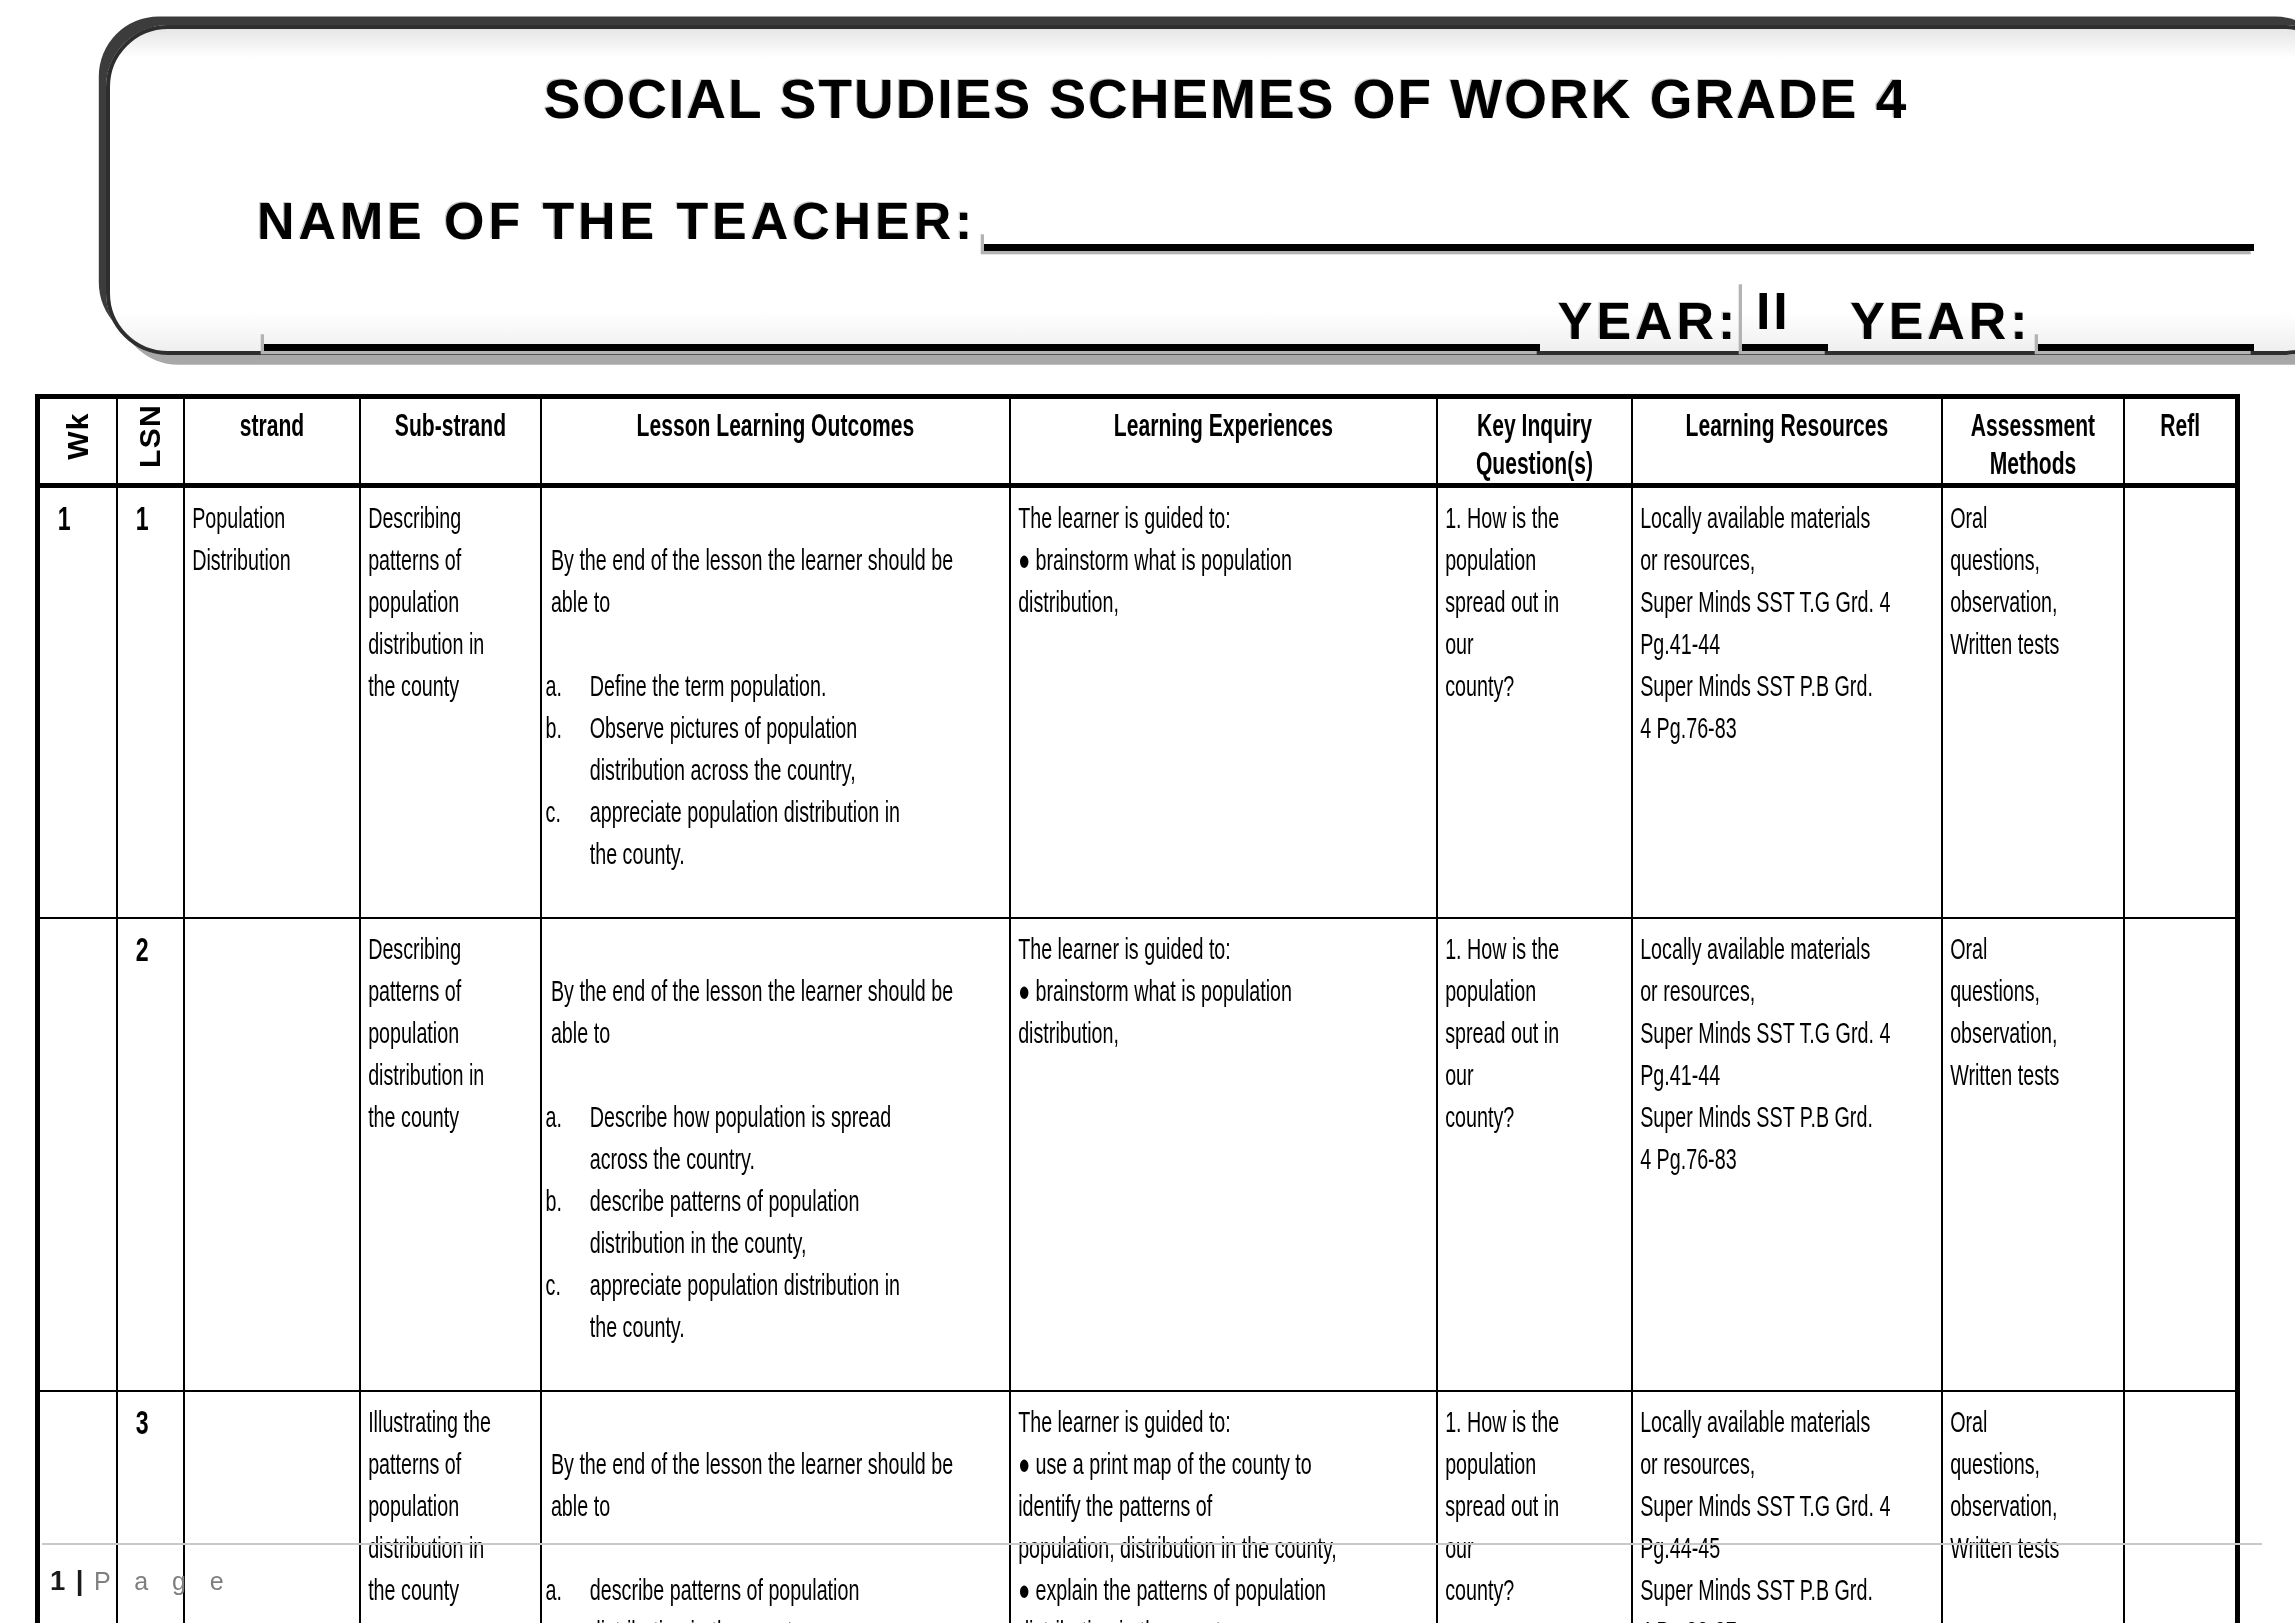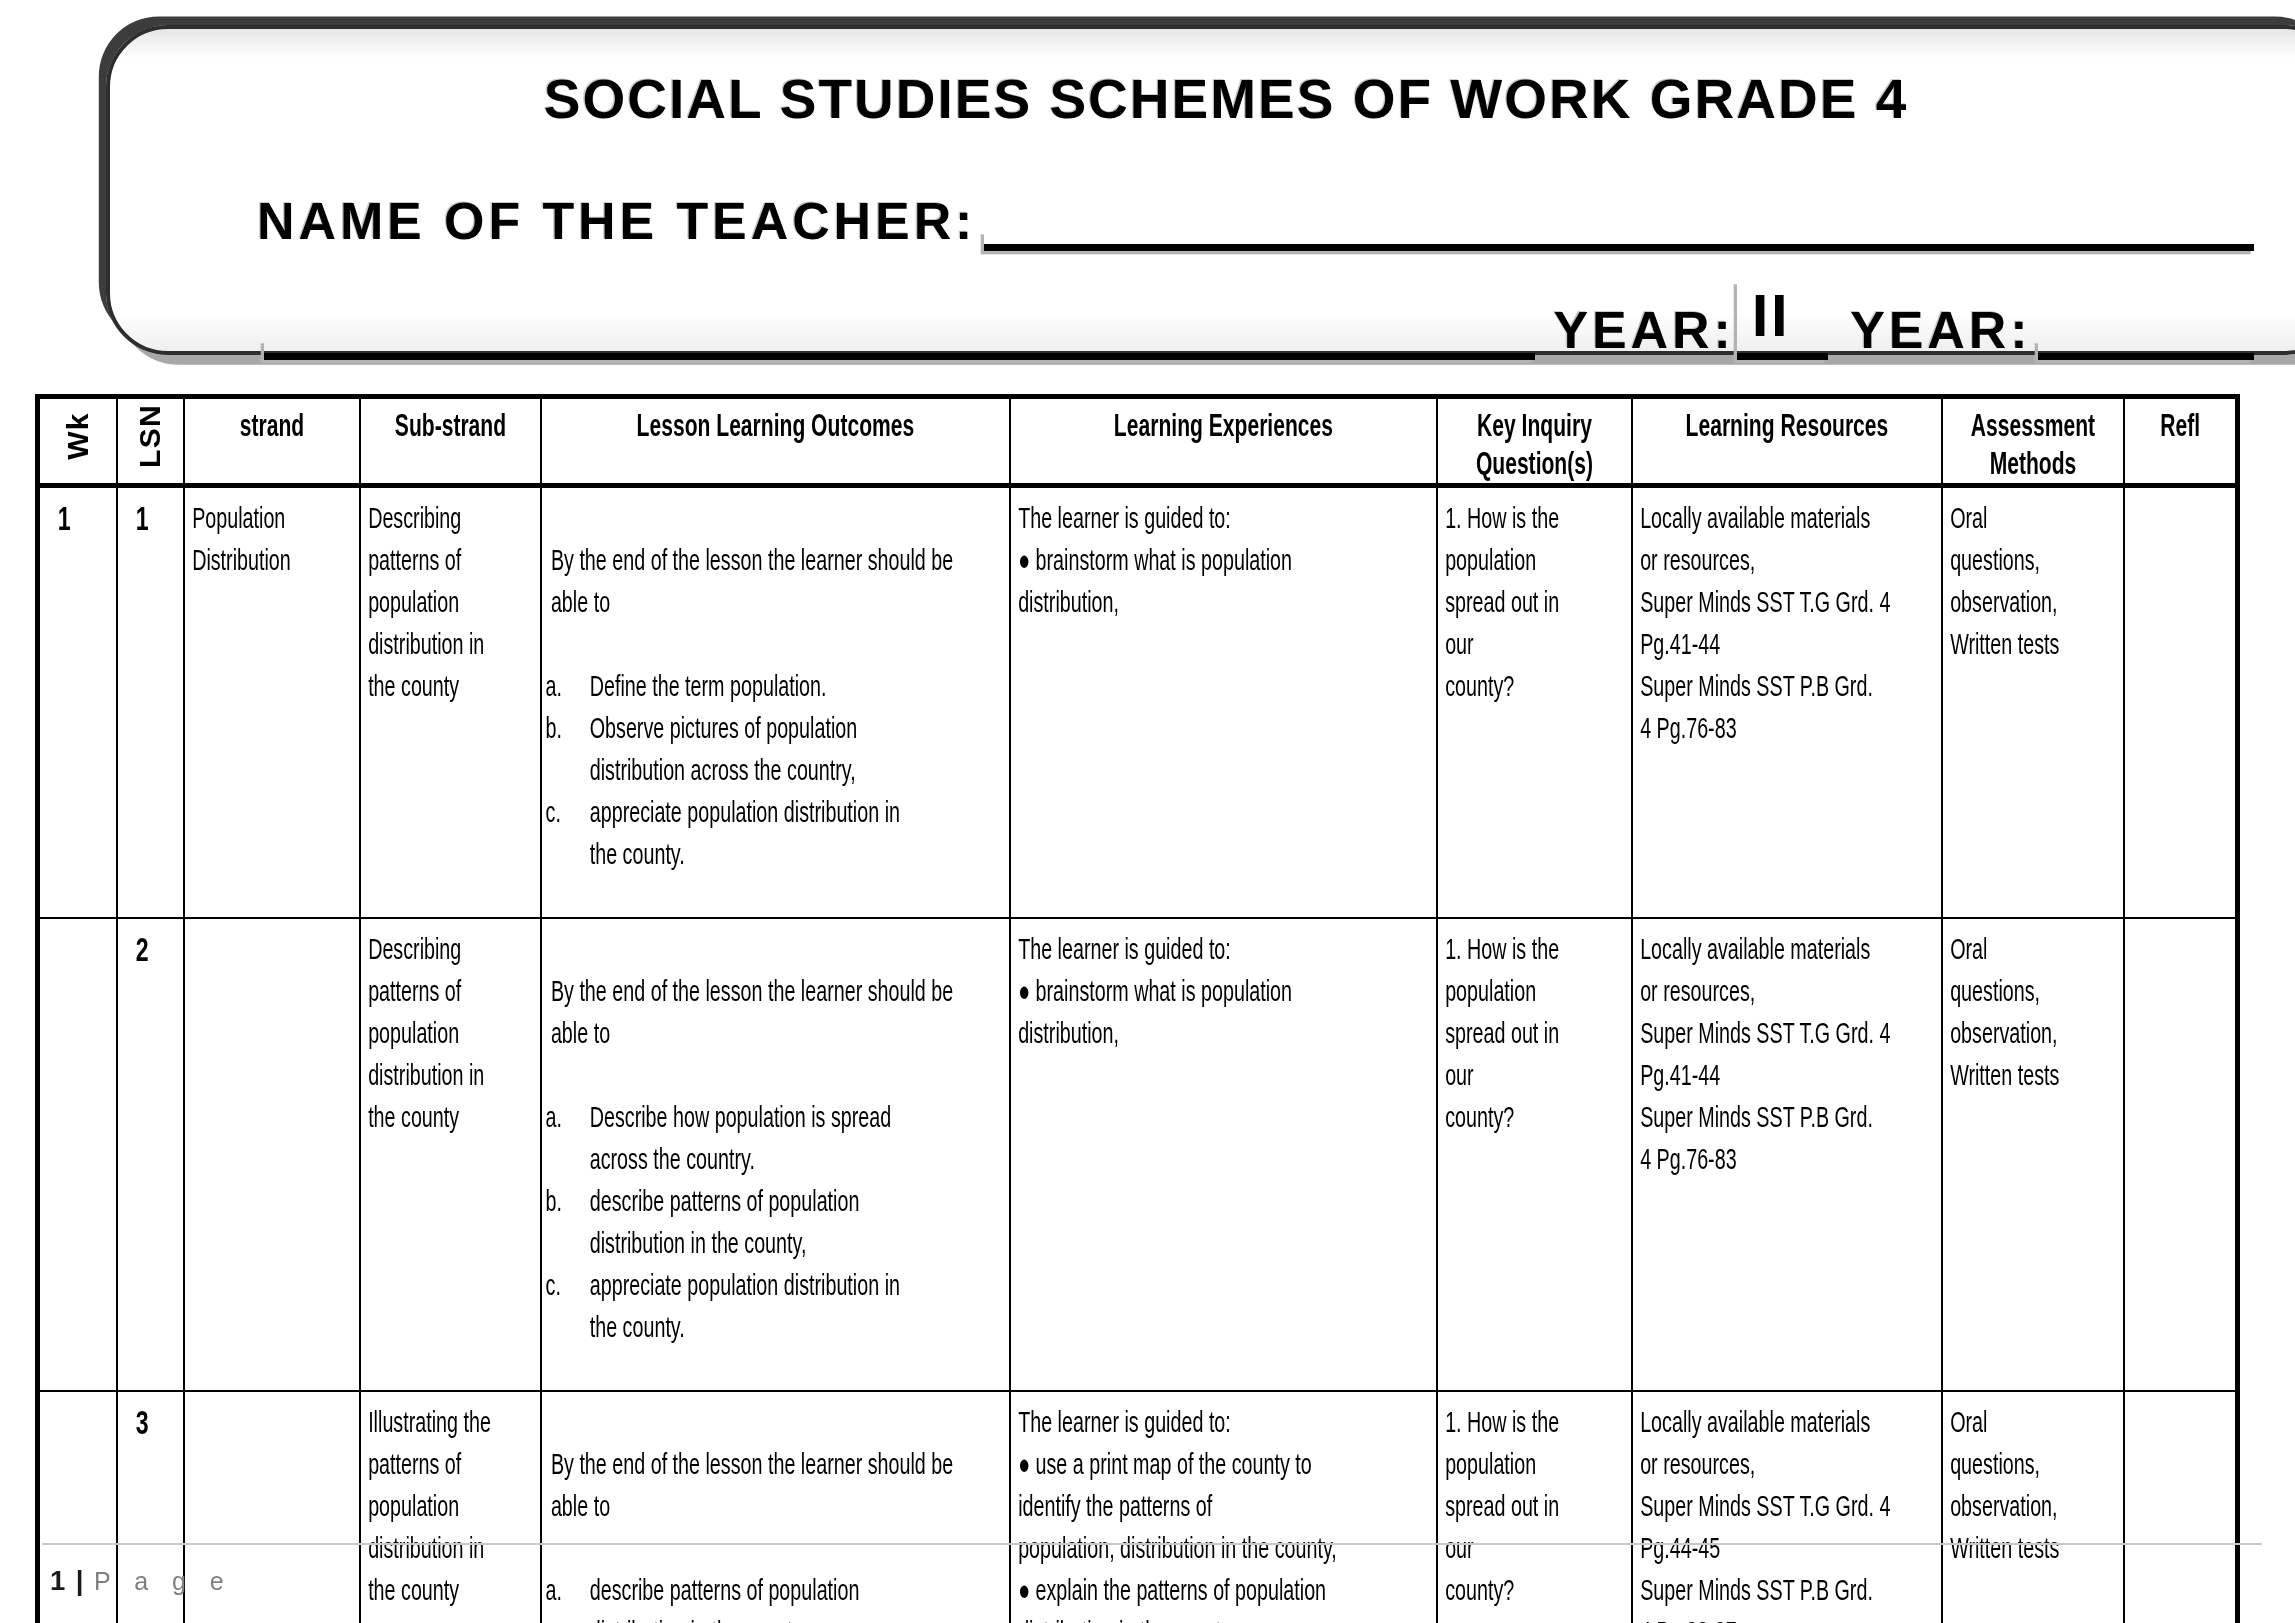--- a/index.html
+++ b/index.html
@@ -20,21 +20,21 @@
     white-space:nowrap;
   }
   .banner-line{display:flex;align-items:flex-end;padding:0 88px 0 147px;}
   .name-line{margin-top:60px;}
   .school-line{margin-top:30px;}
   .blabel{font-size:52px;font-weight:800;letter-spacing:3.9px;white-space:nowrap;text-shadow:-1.3px -1.3px 0 #c9c9c9;}
   .fill-line{border-bottom:7.2px solid #000;height:13px;box-shadow:-3.3px 3.3px 0 #b3b3b3;}
   .grow{flex:1 1 auto;margin-left:7.9px;}
   .school-blank{flex:1 1 auto;margin:0 18.3px 0 6.5px;}
   .term-value{
-    font-size:60px;font-weight:800;letter-spacing:2.6px;
+    font-size:52px;font-weight:800;letter-spacing:2.6px;
     border-bottom:7.2px solid #000;box-shadow:-3.3px 3.3px 0 #b3b3b3;
     padding:0 38px 2.6px 14.4px;margin:0 22px 0 2.6px;white-space:nowrap;
   }
   .year-blank{width:216px;margin-left:6.5px;}
 
   
   table.scheme{
     position:absolute;left:35px;top:394px;width:2199px;
     border-collapse:collapse;table-layout:fixed;
     border:5.2px solid #000;

